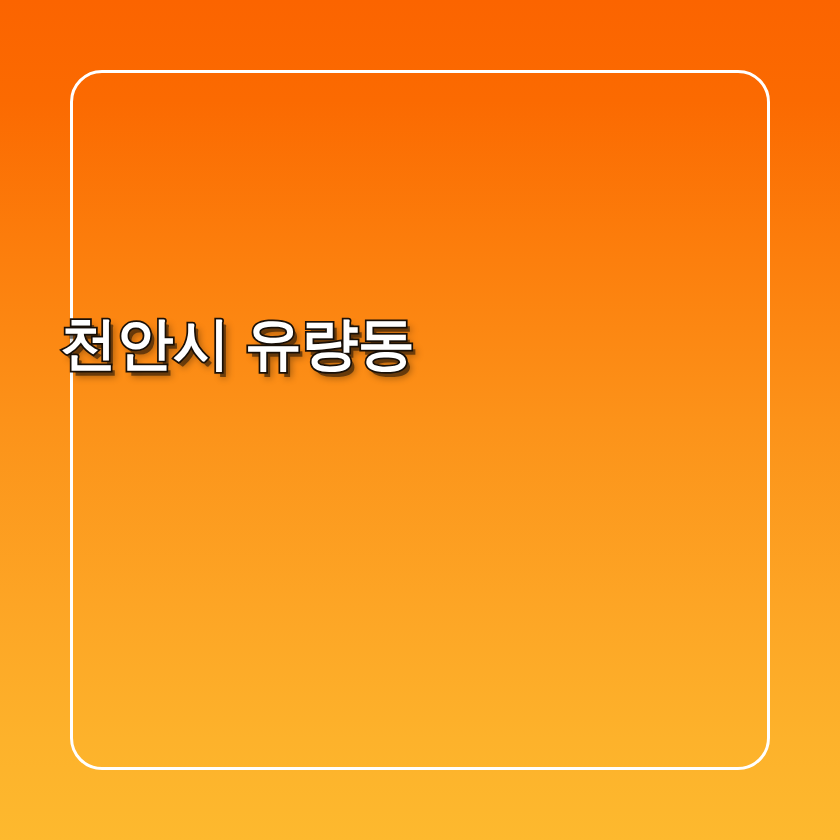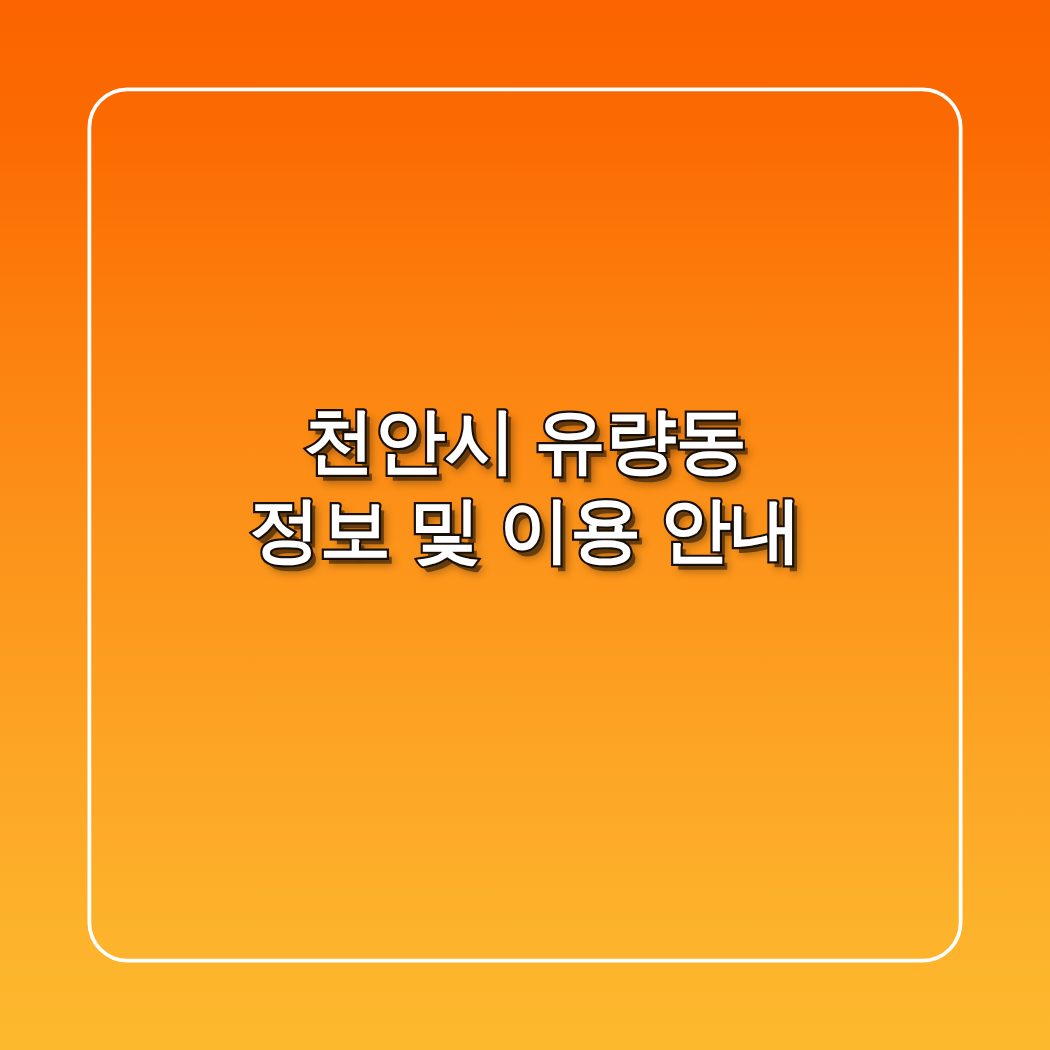--- a/index.html
+++ b/index.html
@@ -38,22 +38,21 @@
     border: 3px solid #ffffff;
     border-radius: 32px;
     pointer-events: none;
   }
 
   
   .headline {
     position: absolute;
     left: 0;
     right: 0;
-    top: 318px;
-    text-align: center;
+    top: 308px;
     padding: 0 60px;
     box-sizing: border-box;
   }
 
   .headline-line {
     display: block;
     color: #ffffff;
     font-size: 57px;
     line-height: 71px;
     font-weight: 700;
@@ -69,16 +68,15 @@
 </style>
 </head>
 <body>
 
 <div class="canvas">
 
   <div class="frame"></div>
 
   <div class="headline">
     <span class="headline-line">천안시 유량동</span>
-    <span class="headline-line">정보 및 이용 안내</span>
   </div>
 
 </div>
 
 </body></html>

